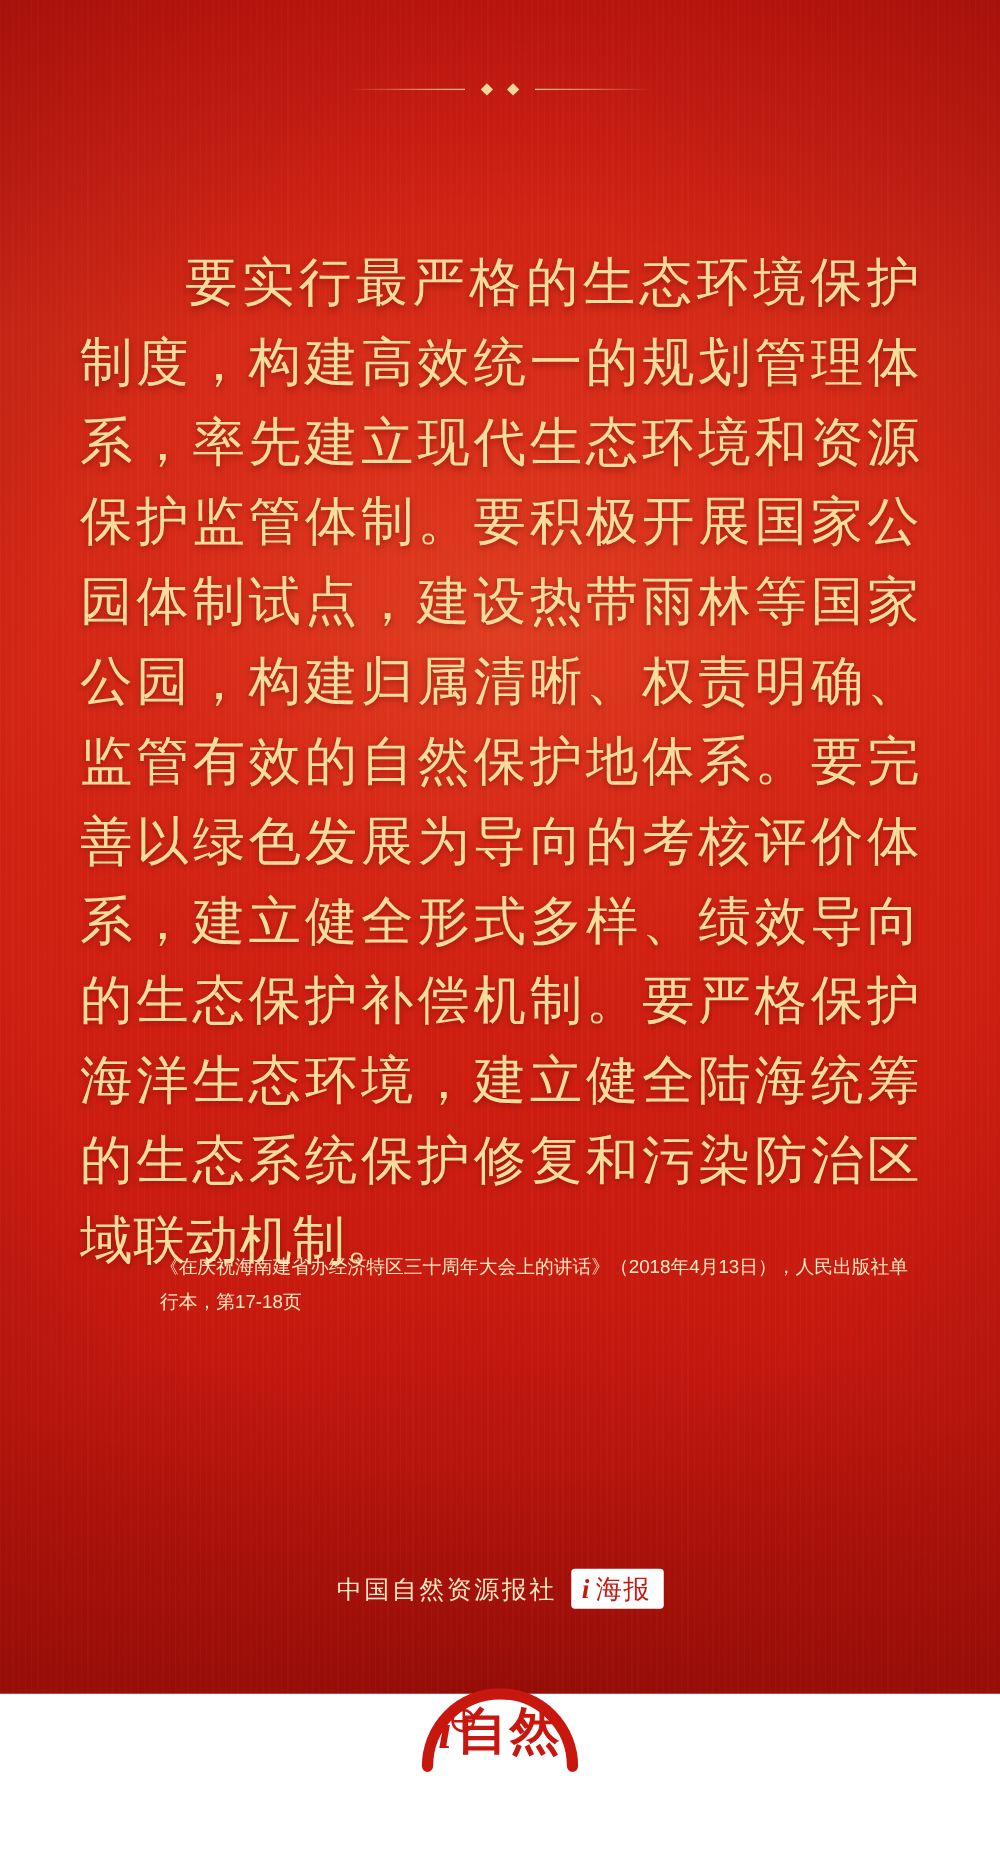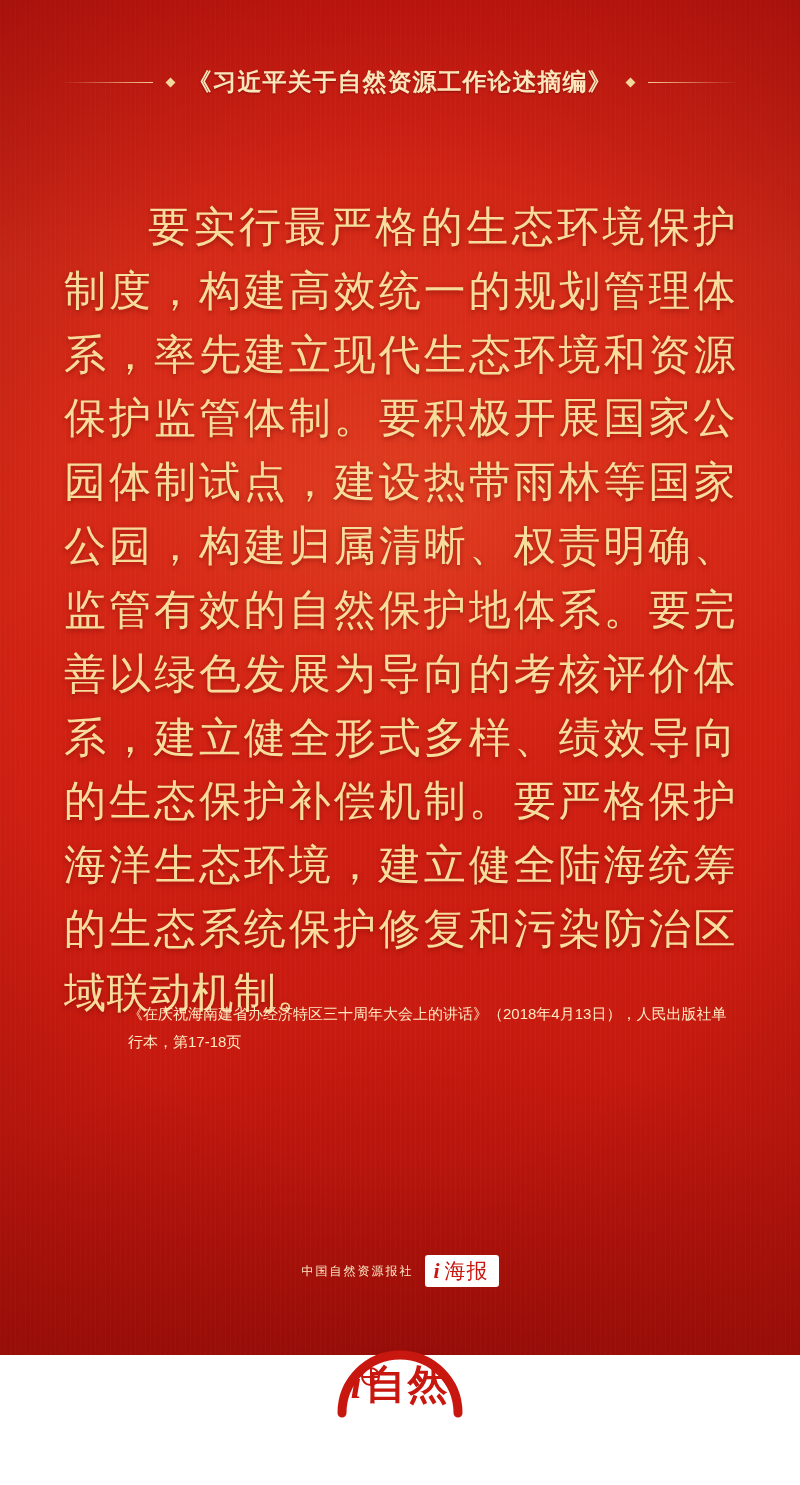--- a/index.html
+++ b/index.html
@@ -111,21 +111,21 @@
     left: 0;
     right: 0;
     display: flex;
     align-items: center;
     justify-content: center;
     gap: 12px;
   }
   .brand-text {
     color: #ffe9c6;
     font-family: Liberation Sans, sans-serif;
-    font-size: 12px;
+    font-size: 20px;
     letter-spacing: 2px;
   }
   .brand-chip {
     display: inline-flex;
     align-items: center;
     background: #ffffff;
     border-radius: 3px;
     padding: 5px 10px 5px 8px;
     gap: 5px;
   }
@@ -230,21 +230,20 @@
 </head>
 <body>
 
 <div class="poster">
   <div class="texture"></div>
   <div class="vignette"></div>
 
   <div class="header">
     <div class="rule"></div>
     <div class="diamond"></div>
-    <div class="header-title">《习近平关于自然资源工作论述摘编》</div>
     <div class="diamond"></div>
     <div class="rule right"></div>
   </div>
 
   <div class="quote">要实行最严格的生态环境保护制度，构建高效统一的规划管理体系，率先建立现代生态环境和资源保护监管体制。要积极开展国家公园体制试点，建设热带雨林等国家公园，构建归属清晰、权责明确、监管有效的自然保护地体系。要完善以绿色发展为导向的考核评价体系，建立健全形式多样、绩效导向的生态保护补偿机制。要严格保护海洋生态环境，建立健全陆海统筹的生态系统保护修复和污染防治区域联动机制。</div>
 
   <div class="source">《在庆祝海南建省办经济特区三十周年大会上的讲话》（2018年4月13日），人民出版社单行本，第17-18页</div>
 
   <div class="brandbar">
     <div class="brand-text">中国自然资源报社</div>

